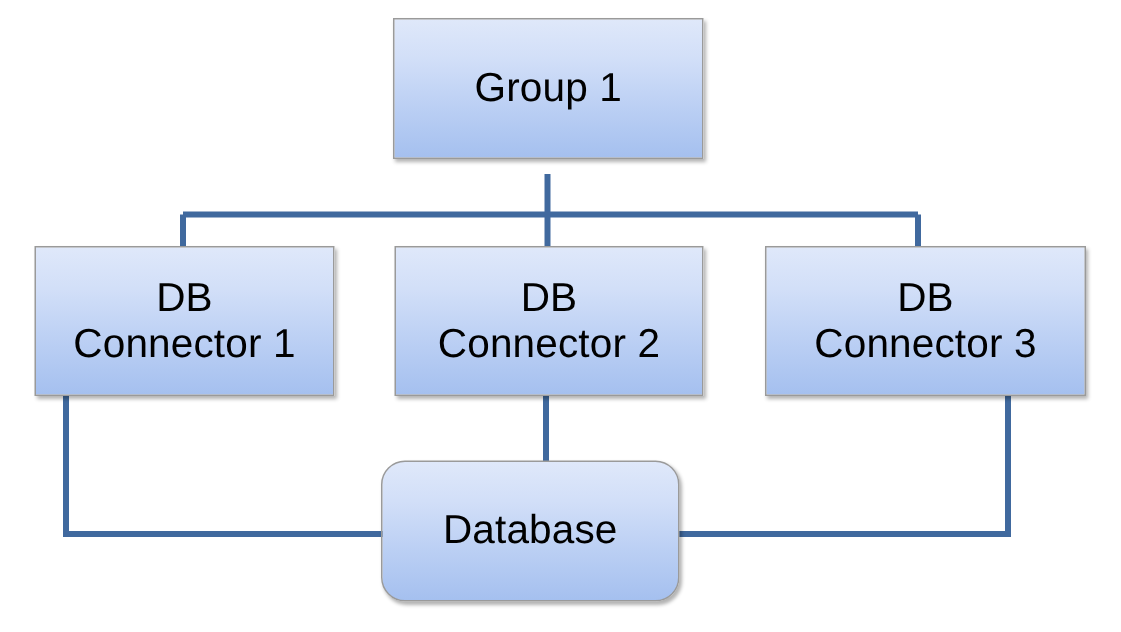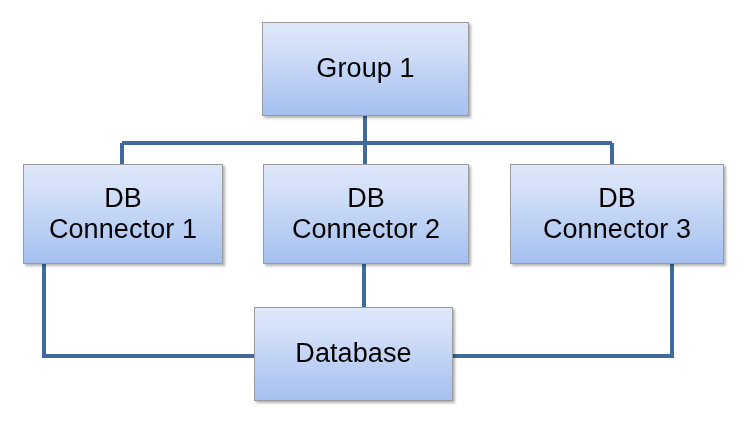--- a/index.html
+++ b/index.html
@@ -45,25 +45,25 @@
     display: block;
     text-align: center;
     color: #000000;
     font-family: "Liberation Sans", sans-serif;
     font-size: 27px;
     line-height: 1.16;
     letter-spacing: 0.1px;
     white-space: pre-line;
   }
 
-  #node-group-1      { left: 262px; top: 22px;  width: 207px; height: 94px; }
+  #node-group-1      { left: 262px; top: 12px;  width: 207px; height: 94px; }
   #node-db-connector-1 { left: 23px;  top: 164px; width: 200px; height: 100px; }
   #node-db-connector-2 { left: 263px; top: 164px; width: 206px; height: 100px; }
   #node-db-connector-3 { left: 510px; top: 164px; width: 214px; height: 100px; }
-  #node-database       { left: 254px; top: 307px; width: 199px; height: 94px; }
+  #node-database       { left: 254px; top: 307px; width: 199px; height: 94px; border-radius: 16px; }
 </style>
 </head>
 <body>
 
 <div id="diagram-canvas">
 
   <svg id="connector-layer" viewBox="0 0 747 421" width="747" height="421" xmlns="http://www.w3.org/2000/svg">
 
     <path d="M 365,116 L 365,143" fill="none" stroke="#40699e" stroke-width="4"></path>
 

